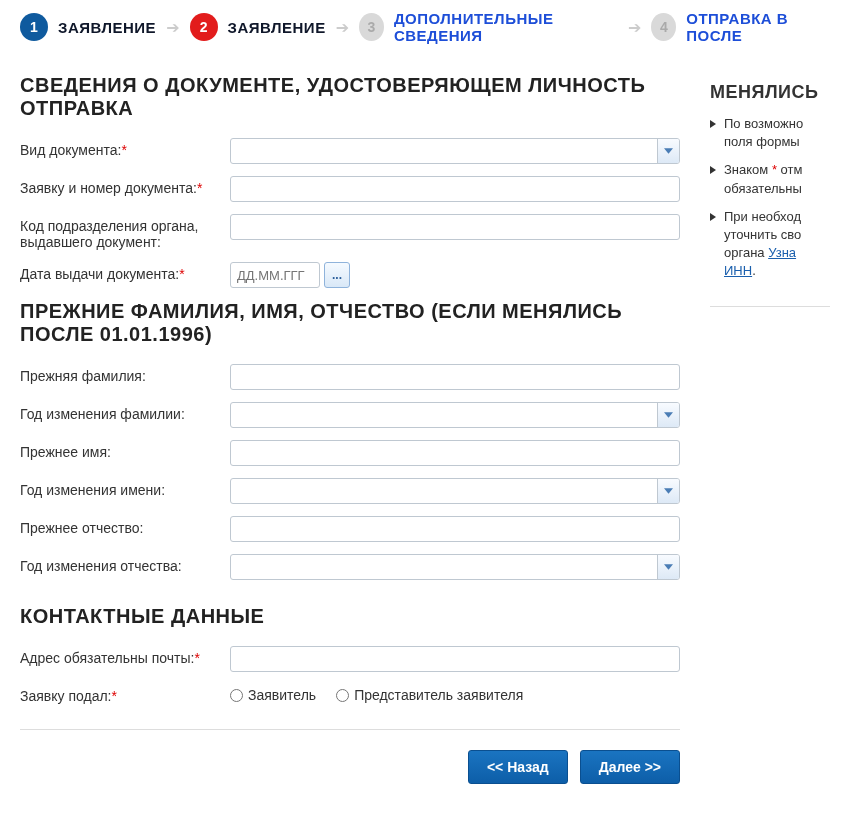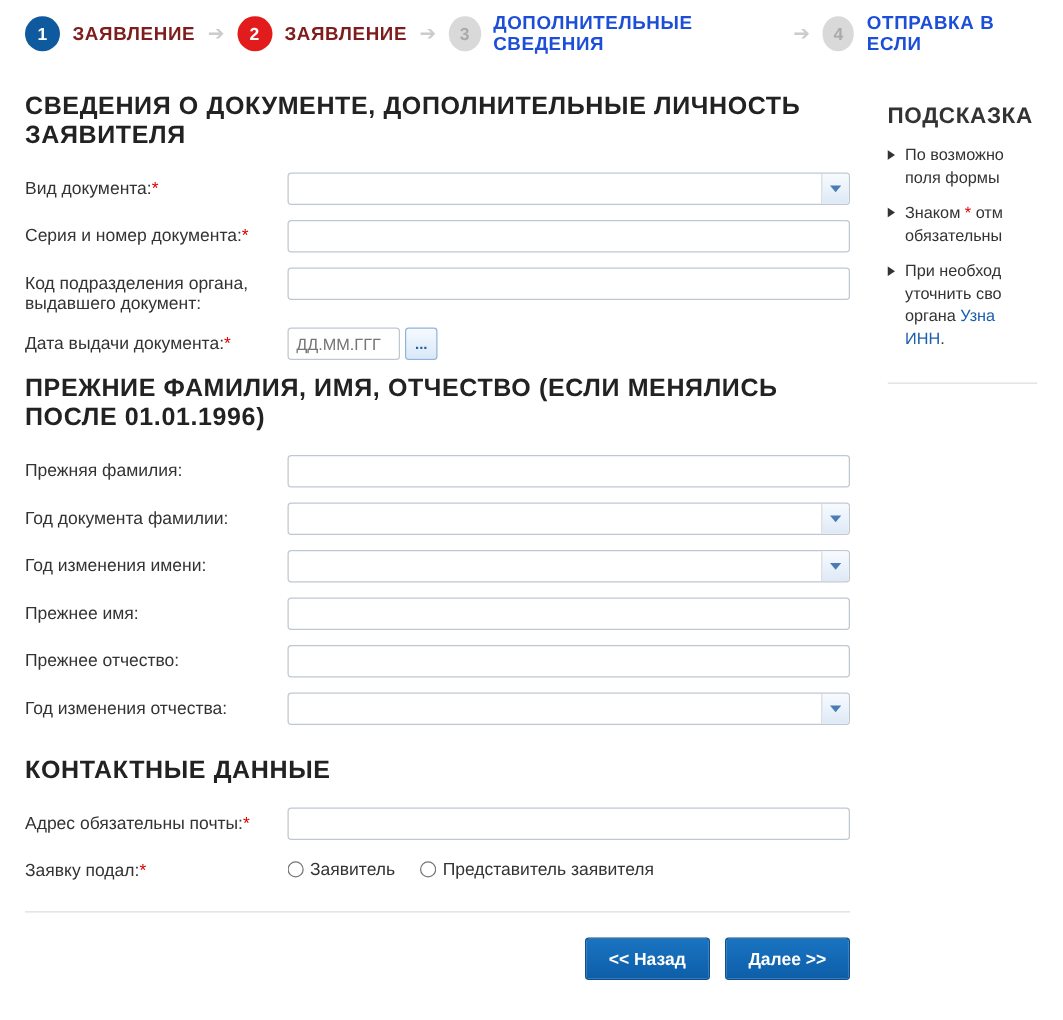--- a/index.html
+++ b/index.html
@@ -35,21 +35,21 @@
   .circle-blue { background: #0f5a9e; }
   .circle-red { background: #e21c1c; }
   .circle-grey { background: #d9d9d9; color: #aaa; }
   .step-label {
     font-family: "Arial Narrow", Arial, sans-serif;
     font-weight: bold;
     letter-spacing: 0.5px;
     font-size: 15px;
     font-stretch: condensed;
   }
-  .label-dark { color: #7f1d1d; }
+  .label-dark { color: #0f172a; }
   .label-grey { color: #1d4ed8; }
   .arrow-sep { color: #ccc; font-size: 16px; }
   .main-layout {
     display: flex;
     padding: 0 20px;
     gap: 30px;
   }
   .form-col { flex: 1; min-width: 0; }
   .side-col { width: 120px; flex-shrink: 0; overflow: hidden; }
   h2.section-title {
@@ -171,21 +171,21 @@
   }
   .tip-item::before {
     content: "";
     position: absolute;
     left: 0;
     top: 5px;
     border-left: 6px solid #333;
     border-top: 4px solid transparent;
     border-bottom: 4px solid transparent;
   }
-  .tip-link { color: #1a5fad; cursor: pointer; }
+  .tip-link { color: #1a5fad; text-decoration: underline; cursor: pointer; }
   .side-divider { border: none; border-top: 1px solid #ddd; margin-top: 25px; }
 </style>
 </head>
 <body>
 
 <div class="stepper">
   <div class="step">
     <div class="step-circle circle-blue">1</div>
     <div class="step-label label-dark">ЗАЯВЛЕНИЕ</div>
   </div>
@@ -195,45 +195,45 @@
     <div class="step-label label-dark">ЗАЯВЛЕНИЕ</div>
   </div>
   <div class="arrow-sep">➔</div>
   <div class="step">
     <div class="step-circle circle-grey">3</div>
     <div class="step-label label-grey">ДОПОЛНИТЕЛЬНЫЕ СВЕДЕНИЯ</div>
   </div>
   <div class="arrow-sep">➔</div>
   <div class="step">
     <div class="step-circle circle-grey">4</div>
-    <div class="step-label label-grey">ОТПРАВКА В ЕСЛИ</div>
+    <div class="step-label label-grey">ОТПРАВКА В ПОСЛЕ</div>
   </div>
 </div>
 
 <div class="main-layout">
   <div class="form-col">
 
-    <h2 class="section-title">СВЕДЕНИЯ О ДОКУМЕНТЕ, ДОПОЛНИТЕЛЬНЫЕ ЛИЧНОСТЬ ЗАЯВИТЕЛЯ</h2>
+    <h2 class="section-title">СВЕДЕНИЯ О ДОКУМЕНТЕ, УДОСТОВЕРЯЮЩЕМ ЛИЧНОСТЬ ОТПРАВКА</h2>
 
     <div class="form-row">
       <div class="form-label"><span>Вид документа:</span><span class="req">*</span></div>
       <div class="form-field">
         <div class="select-wrap">
           <input class="select-input" readonly="" style="">
           <div class="select-trigger">
             <svg viewBox="0 0 10 6">
                 <path d="M0 0 L5 6 L10 0 Z" fill="#4a7db5"></path>
               </svg>
           </div>
         </div>
       </div>
     </div>
 
     <div class="form-row">
-      <div class="form-label"><span>Серия и номер документа:</span><span class="req">*</span></div>
+      <div class="form-label"><span>Заявку и номер документа:</span><span class="req">*</span></div>
       <div class="form-field">
           <input class="input-text" style="">
         </div>
     </div>
 
 
     <div class="form-row">
       <div class="form-label"><span>Код подразделения органа, выдавшего документ:</span></div>
       <div class="form-field">
           <input class="input-text" style="">
@@ -251,52 +251,52 @@
     <h2 class="section-title" style="">ПРЕЖНИЕ ФАМИЛИЯ, ИМЯ, ОТЧЕСТВО (ЕСЛИ МЕНЯЛИСЬ ПОСЛЕ 01.01.1996)</h2>
 
     <div class="form-row">
       <div class="form-label">Прежняя фамилия:</div>
       <div class="form-field">
           <input class="input-text" style="">
         </div>
     </div>
 
     <div class="form-row">
-      <div class="form-label">Год документа фамилии:</div>
+      <div class="form-label">Год изменения фамилии:</div>
       <div class="form-field">
         <div class="select-wrap">
           <input class="select-input" readonly="" style="">
           <div class="select-trigger">
               <svg viewBox="0 0 10 6">
                 <path d="M0 0 L5 6 L10 0 Z" fill="#4a7db5"></path>
               </svg>
             </div>
         </div>
       </div>
     </div>
 
     <div class="form-row">
+      <div class="form-label">Прежнее имя:</div>
+      <div class="form-field">
+          <input class="input-text" style="">
+        </div>
+    </div>
+
+    <div class="form-row">
       <div class="form-label">Год изменения имени:</div>
       <div class="form-field">
         <div class="select-wrap">
           <input class="select-input" readonly="" style="">
           <div class="select-trigger">
               <svg viewBox="0 0 10 6">
                 <path d="M0 0 L5 6 L10 0 Z" fill="#4a7db5"></path>
               </svg>
             </div>
         </div>
       </div>
-    </div>
-
-    <div class="form-row">
-      <div class="form-label">Прежнее имя:</div>
-      <div class="form-field">
-          <input class="input-text" style="">
-        </div>
     </div>
 
     <div class="form-row">
       <div class="form-label">Прежнее отчество:</div>
       <div class="form-field">
           <input class="input-text" style="">
         </div>
     </div>
 
     <div class="form-row">
@@ -341,21 +341,21 @@
     <hr class="divider">
 
     <div class="btn-row">
       <button class="btn">&lt;&lt; Назад</button>
       <button class="btn">Далее &gt;&gt;</button>
     </div>
 
   </div>
 
   <div class="side-col">
-    <div class="side-title">ПОДСКАЗКА</div>
+    <div class="side-title">МЕНЯЛИСЬ</div>
     <ul class="tip-list">
       <li class="tip-item">
         <span>По возможно</span><br>
         <span>поля формы</span>
       </li>
       <li class="tip-item">
         <span>Знаком </span><span class="req">*</span><span> отм</span><br>
         <span>обязательны</span>
       </li>
       <li class="tip-item">

